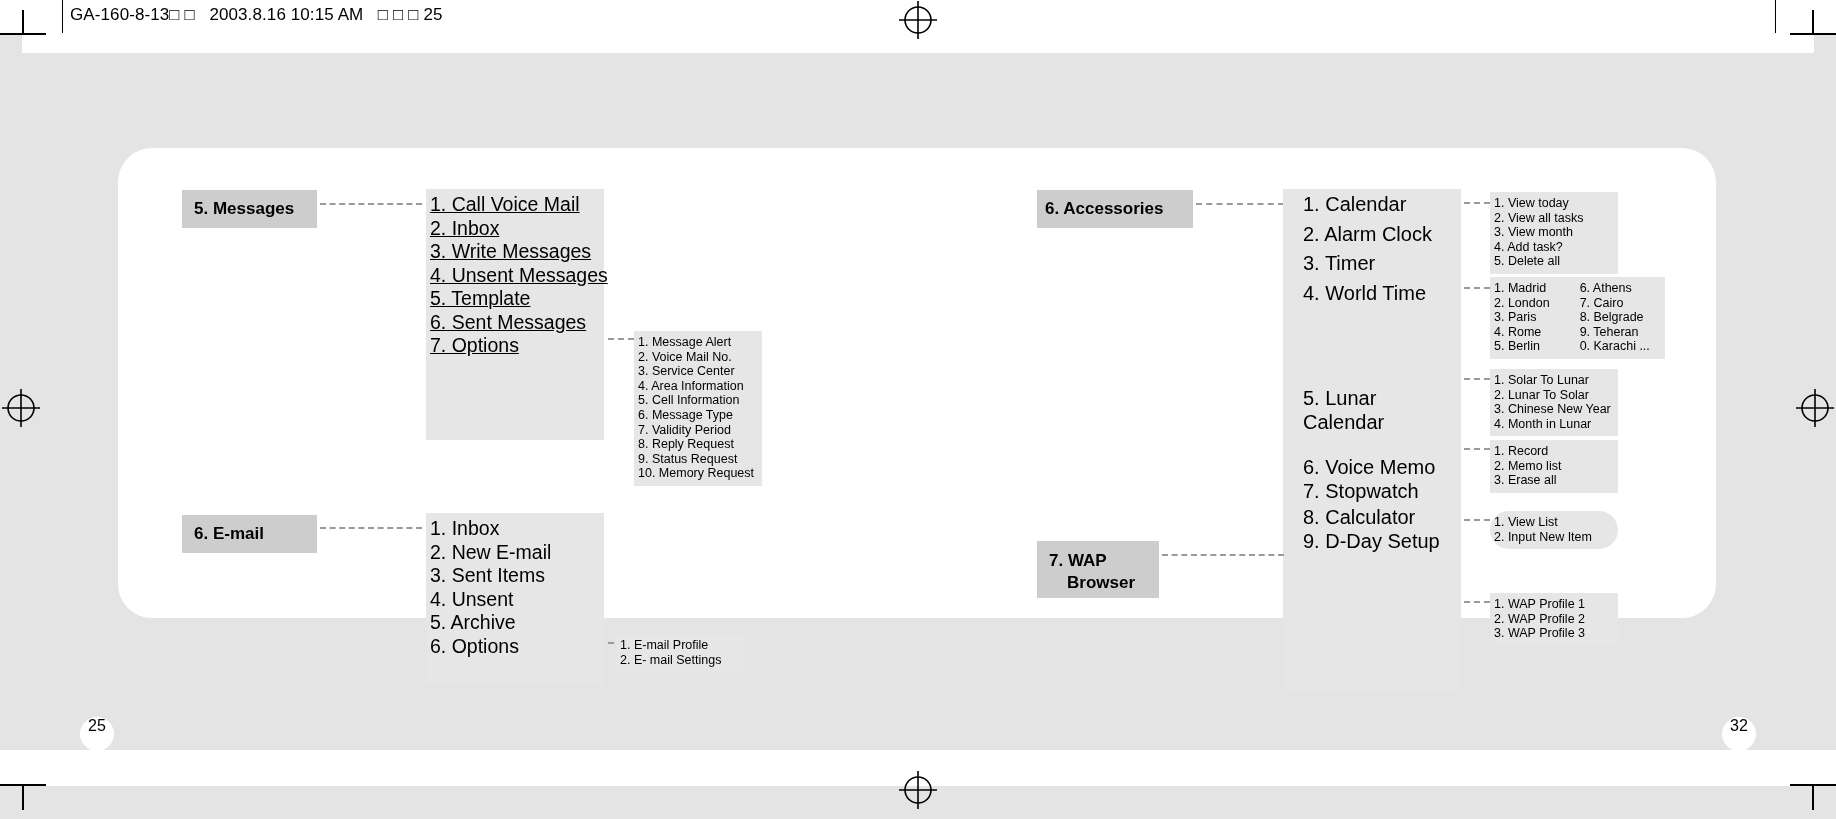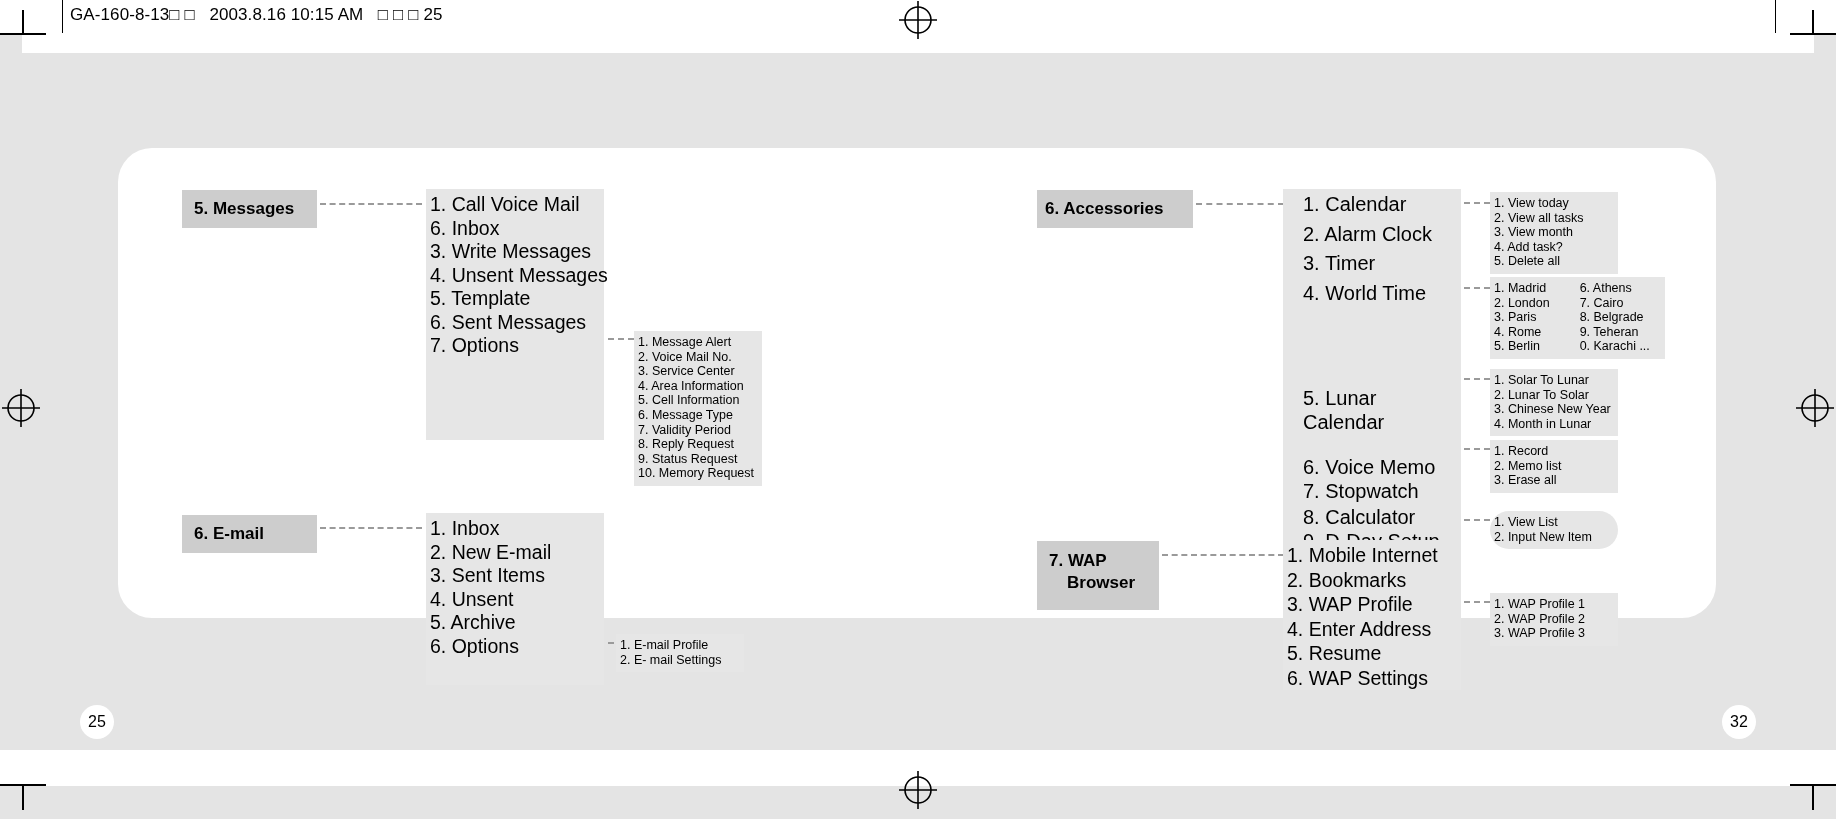--- a/index.html
+++ b/index.html
@@ -145,22 +145,22 @@
 
   
   .pagenum {
     position: absolute;
     width: 34px; height: 34px;
     border-radius: 50%;
     background: #ffffff;
     color: #000000;
     font-size: 16px;
     display: flex;
-    align-items: center;
     justify-content: center;
+    margin-top: 12px;
   }
 </style>
 </head>
 <body>
 
 <div id="page">
 
   <div class="print-header">
     <div class="print-header-rule"></div>
     <div class="print-header-rule right"></div>
@@ -211,23 +211,23 @@
     </svg>
   </div>
 
   <div class="card"></div>
 
   <div class="node" style="left:182px;top:190px;width:135px;">
     <span>5. Messages</span>
   </div>
   <div class="dash" style="left:320px;top:203px;width:102px;"></div>
 
-  <div class="menu menu-lg" style="left:426px;top:189px;width:178px;height:251px;">
+  <div class="menu menu-lg" style="left:426px;top:189px;width:178px;height:251px;text-decoration:underline;">
     <div class="mi">1. Call Voice Mail</div>
-    <div class="mi">6. Inbox</div>
+    <div class="mi">2. Inbox</div>
     <div class="mi">3. Write Messages</div>
     <div class="mi">4. Unsent Messages</div>
     <div class="mi">5. Template</div>
     <div class="mi">6. Sent Messages</div>
     <div class="mi">7. Options</div>
   </div>
 
   <div class="dash-sm" style="left:608px;top:338px;width:26px;"></div>
 
   <div class="menu menu-sm" style="left:634px;top:331px;width:128px;">
@@ -324,34 +324,26 @@
     <div class="mi">2. Memo list</div>
     <div class="mi">3. Erase all</div>
   </div>
 
   <div class="dash-sm" style="left:1464px;top:519px;width:26px;"></div>
   <div class="menu menu-sm" style="left:1490px;top:511px;width:128px;border-radius:19px;">
     <div class="mi">1. View List</div>
     <div class="mi">2. Input New Item</div>
   </div>
 
-  <div class="node" style="left:1037px;top:541px;width:122px;padding-top:9px;padding-bottom:16px;">
+  <div class="node" style="left:1037px;top:541px;width:122px;padding-top:9px;padding-bottom:4px;">
     <div>7. WAP</div>
     <div style="padding-left:18px;">Browser</div>
   </div>
   <div class="dash" style="left:1162px;top:554px;width:122px;"></div>
 
-  <div class="menu" style="left:1283px;top:540px;width:178px;height:150px;font-size:19.5px;line-height:23.5px;padding:4px 10px 6px 4px;">
-    <div style="height:23.5px;">1. Mobile Internet</div>
-    <div style="height:23.5px;margin-top:1px;">2. Bookmarks</div>
-    <div style="height:23.5px;margin-top:1px;">3. WAP Profile</div>
-    <div style="height:23.5px;margin-top:1px;">4. Enter Address</div>
-    <div style="height:23.5px;margin-top:1px;">5. Resume</div>
-    <div style="height:23.5px;margin-top:1px;">6. WAP Settings</div>
-  </div>
 
   <div class="dash-sm" style="left:1464px;top:601px;width:26px;"></div>
   <div class="menu menu-sm" style="left:1490px;top:593px;width:128px;">
     <div class="mi">1. WAP Profile 1</div>
     <div class="mi">2. WAP Profile 2</div>
     <div class="mi">3. WAP Profile 3</div>
   </div>
 
   <div class="pagenum" style="left:80px;top:705px;">
     <span>25</span>

